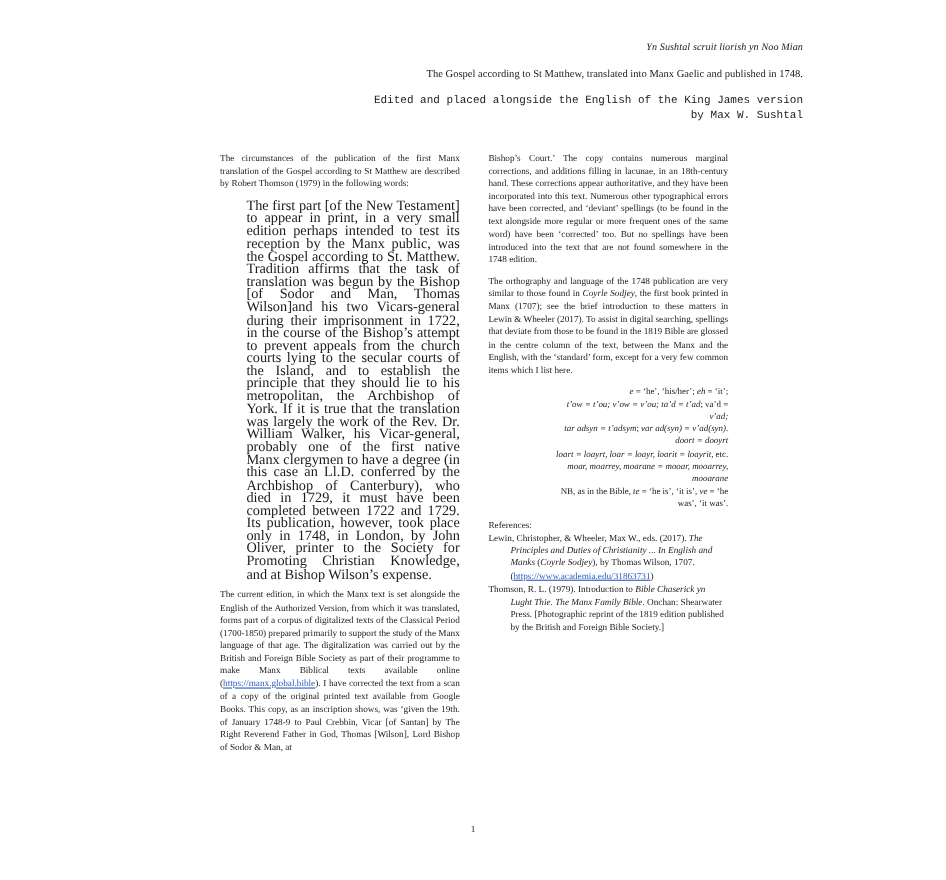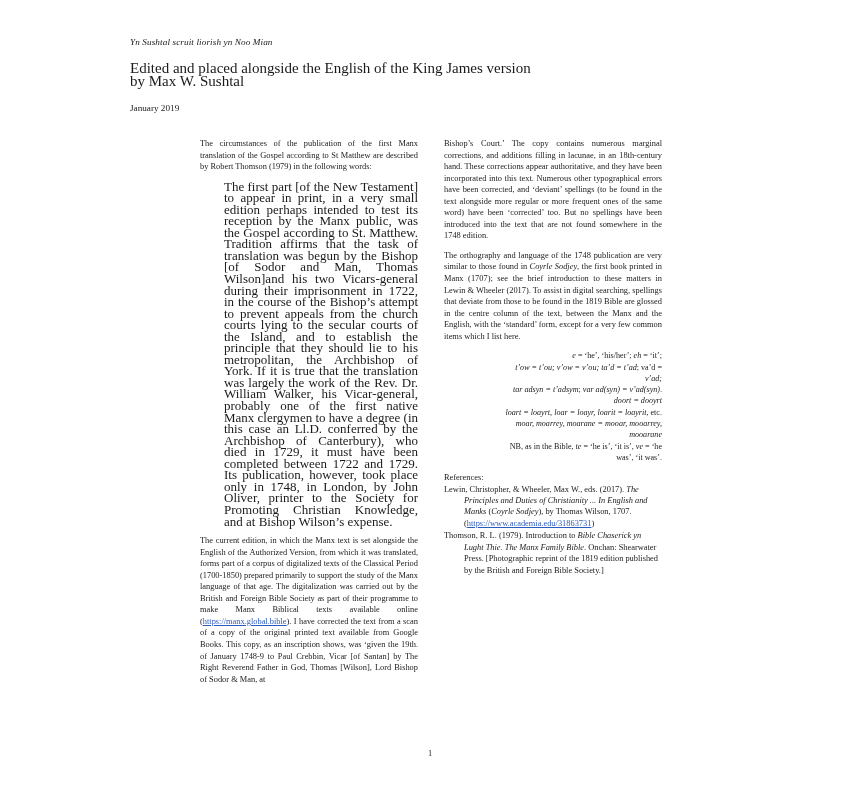--- a/index.html
+++ b/index.html
@@ -20,37 +20,38 @@
     left: 0;
     top: 0;
     width: 860px;
     height: 800px;
   }
   .header {
     position: absolute;
     left: 130px;
     top: 36px;
     width: 600px;
-    text-align: left;
+    text-align: right;
   }
   .hdr-manx {
     font-style: italic;
     font-size: 9.2px;
     line-height: 13px;
     letter-spacing: 0.1px;
   }
   .hdr-sub {
     font-size: 9.6px;
     line-height: 13px;
     margin-top: 12px;
   }
   .hdr-edited {
-    font-size: 15px;
+    font-size: 10px;
     line-height: 12.5px;
     margin-top: 13px;
+    font-family: Liberation Mono, monospace;
   }
   .hdr-date {
     font-size: 9.2px;
     line-height: 13px;
     margin-top: 15px;
   }
 
   .columns {
     position: absolute;
     left: 200px;
@@ -126,25 +127,25 @@
     font-size: 8.4px;
   }
 </style>
 </head>
 <body>
 
 <div class="page">
 
   <div class="header">
     <div class="hdr-manx">Yn Sushtal scruit liorish yn Noo Mian</div>
+    <div class="hdr-sub">The Gospel according to St Matthew, translated into Manx Gaelic and published in 1748.</div>
     <div class="hdr-edited">
       <span>Edited and placed alongside the English of the King James version</span><br>
       <span>by Max W. Sushtal</span>
     </div>
-    <div class="hdr-date">January 2019</div>
   </div>
 
   <div class="columns">
 
     <div class="col col-left">
       <p class="body">The circumstances of the publication of the first Manx translation of the Gospel according to St Matthew are described by Robert Thomson (1979) in the following words:</p>
       <p class="quote">The first part [of the New Testament] to appear in print, in a very small edition perhaps intended to test its reception by the Manx public, was the Gospel according to St. Matthew. Tradition affirms that the task of translation was begun by the Bishop [of Sodor and Man, Thomas Wilson]and his two Vicars-general during their imprisonment in 1722, in the course of the Bishop’s attempt to prevent appeals from the church courts lying to the secular courts of the Island, and to establish the principle that they should lie to his metropolitan, the Archbishop of York. If it is true that the translation was largely the work of the Rev. Dr. William Walker, his Vicar-general, probably one of the first native Manx clergymen to have a degree (in this case an Ll.D. conferred by the Archbishop of Canterbury), who died in 1729, it must have been completed between 1722 and 1729. Its publication, however, took place only in 1748, in London, by John Oliver, printer to the Society for Promoting Christian Knowledge, and at Bishop Wilson’s expense.</p>
       <p class="body tight"><span>The current edition, in which the Manx text is set alongside the English of the Authorized Version, from which it was translated, forms part of a corpus of digitalized texts of the Classical Period (1700-1850) prepared primarily to support the study of the Manx language of that age. The digitalization was carried out by the British and Foreign Bible Society as part of their programme to make Manx Biblical texts available online (</span><a class="link" href="#">https://manx.global.bible</a><span>). I have corrected the text from a scan of a copy of the original printed text available from Google Books. This copy, as an inscription shows, was ‘given the 19th. of January 1748-9 to Paul Crebbin, Vicar [of Santan] by The Right Reverend Father in God, Thomas [Wilson], Lord Bishop of Sodor &amp; Man, at</span></p>
     </div>
 

